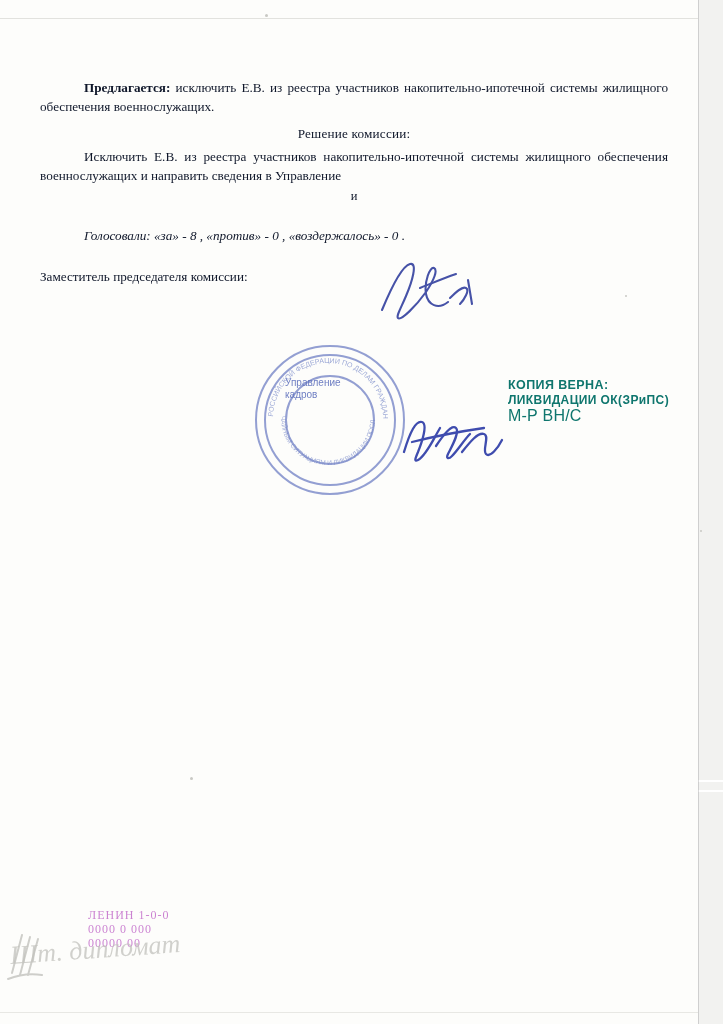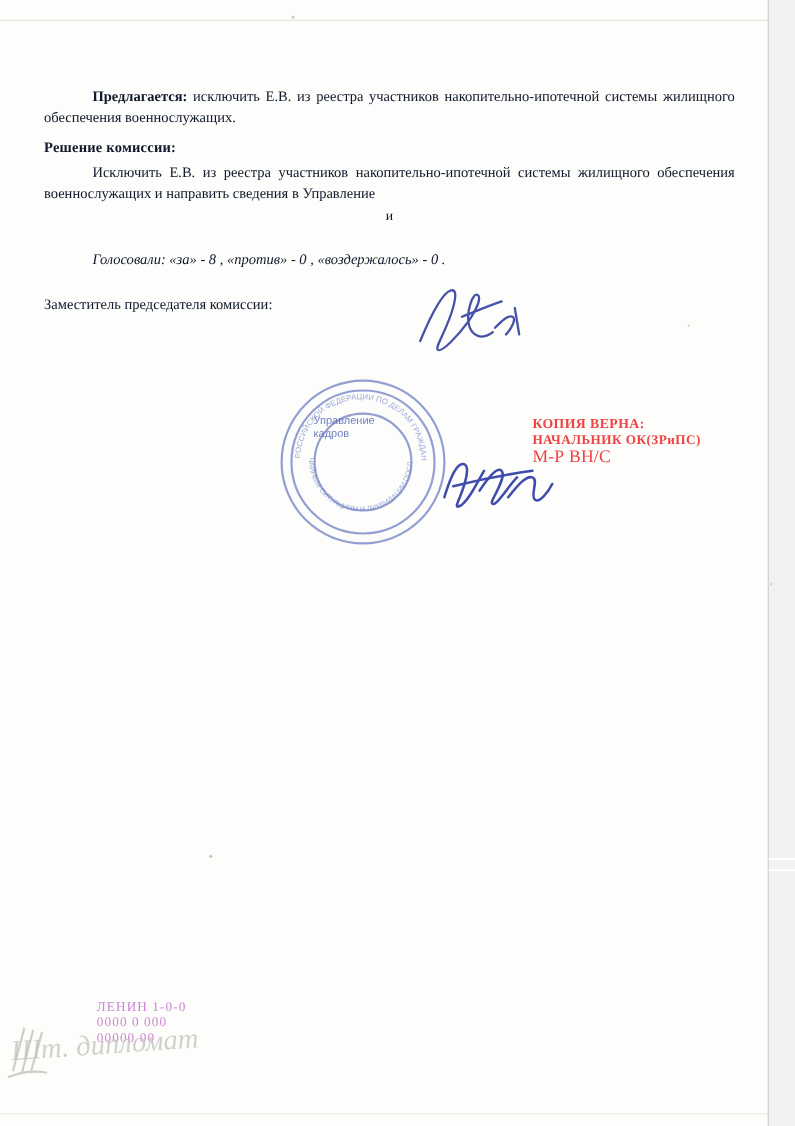--- a/index.html
+++ b/index.html
@@ -72,23 +72,23 @@
     text-align: justify;
   }
   .para {
     margin: 0 0 2px 0;
     text-indent: 44px;
     text-align: justify;
   }
   .para.no-indent { text-indent: 0; }
   .b { font-weight: bold; }
   .center-head {
-    text-align: left;
+    text-align: center;
     text-indent: 0;
-    font-weight: bold;
+    font-weight: normal;
     margin: 8px 0 4px 0;
     letter-spacing: 0.2px;
   }
   .it { font-style: italic; }
   .tiny-center {
     text-align: center;
     text-indent: 0;
     margin: 1px 0 1px 0;
     font-size: 12.5px;
   }
@@ -143,24 +143,24 @@
   }
 
   
   .sig-svg { position: absolute; pointer-events: none; }
   .sig-1 { left: 368px; top: 258px; }
   .sig-2 { left: 398px; top: 412px; }
 
   
   .copy-true {
     position: absolute;
-    left: 484px;
+    left: 508px;
     top: 378px;
-    color: #ef4444;
-    font-family: Liberation Serif, serif;
+    color: #0f766e;
+    font-family: Liberation Sans, sans-serif;
     font-size: 12.5px;
     line-height: 15px;
     letter-spacing: .4px;
     font-weight: bold;
   }
   .copy-true .l2 { font-size: 12px; }
   .copy-true .l3 { font-size: 16px; font-weight: normal; letter-spacing: .2px; }
 
   
   .artifact {
@@ -264,21 +264,21 @@
     <g fill="none" stroke="#2f3ea8" stroke-width="2.3" stroke-linecap="round" stroke-linejoin="round" opacity="0.92">
       <path d="M6,40 C12,20 18,8 24,10 C30,12 24,30 20,40 C17,47 16,50 20,48 C28,44 36,26 42,16"></path>
       <path d="M38,34 C46,22 54,12 58,16 C62,20 54,34 50,42 C48,46 50,48 54,44 C60,38 66,28 72,22"></path>
       <path d="M64,40 C72,30 80,20 86,22 C92,24 84,38 88,42 C92,46 100,36 104,28"></path>
       <path d="M14,30 C30,26 58,20 86,16"></path>
     </g>
   </svg>
 
   <div class="copy-true">
     <div class="l1">КОПИЯ ВЕРНА:</div>
-    <div class="l2">НАЧАЛЬНИК ОК(ЗРиПС)</div>
+    <div class="l2">ЛИКВИДАЦИИ ОК(ЗРиПС)</div>
     <div class="l3">М-Р ВН/С</div>
   </div>
 
   <div class="artifact art-block">
     <div>ЛЕНИН  1-0-0</div>
     <div>0000 0 000</div>
     <div>00000 00</div>
   </div>
   <div class="artifact art-script">Шт.  дипломат</div>
 

